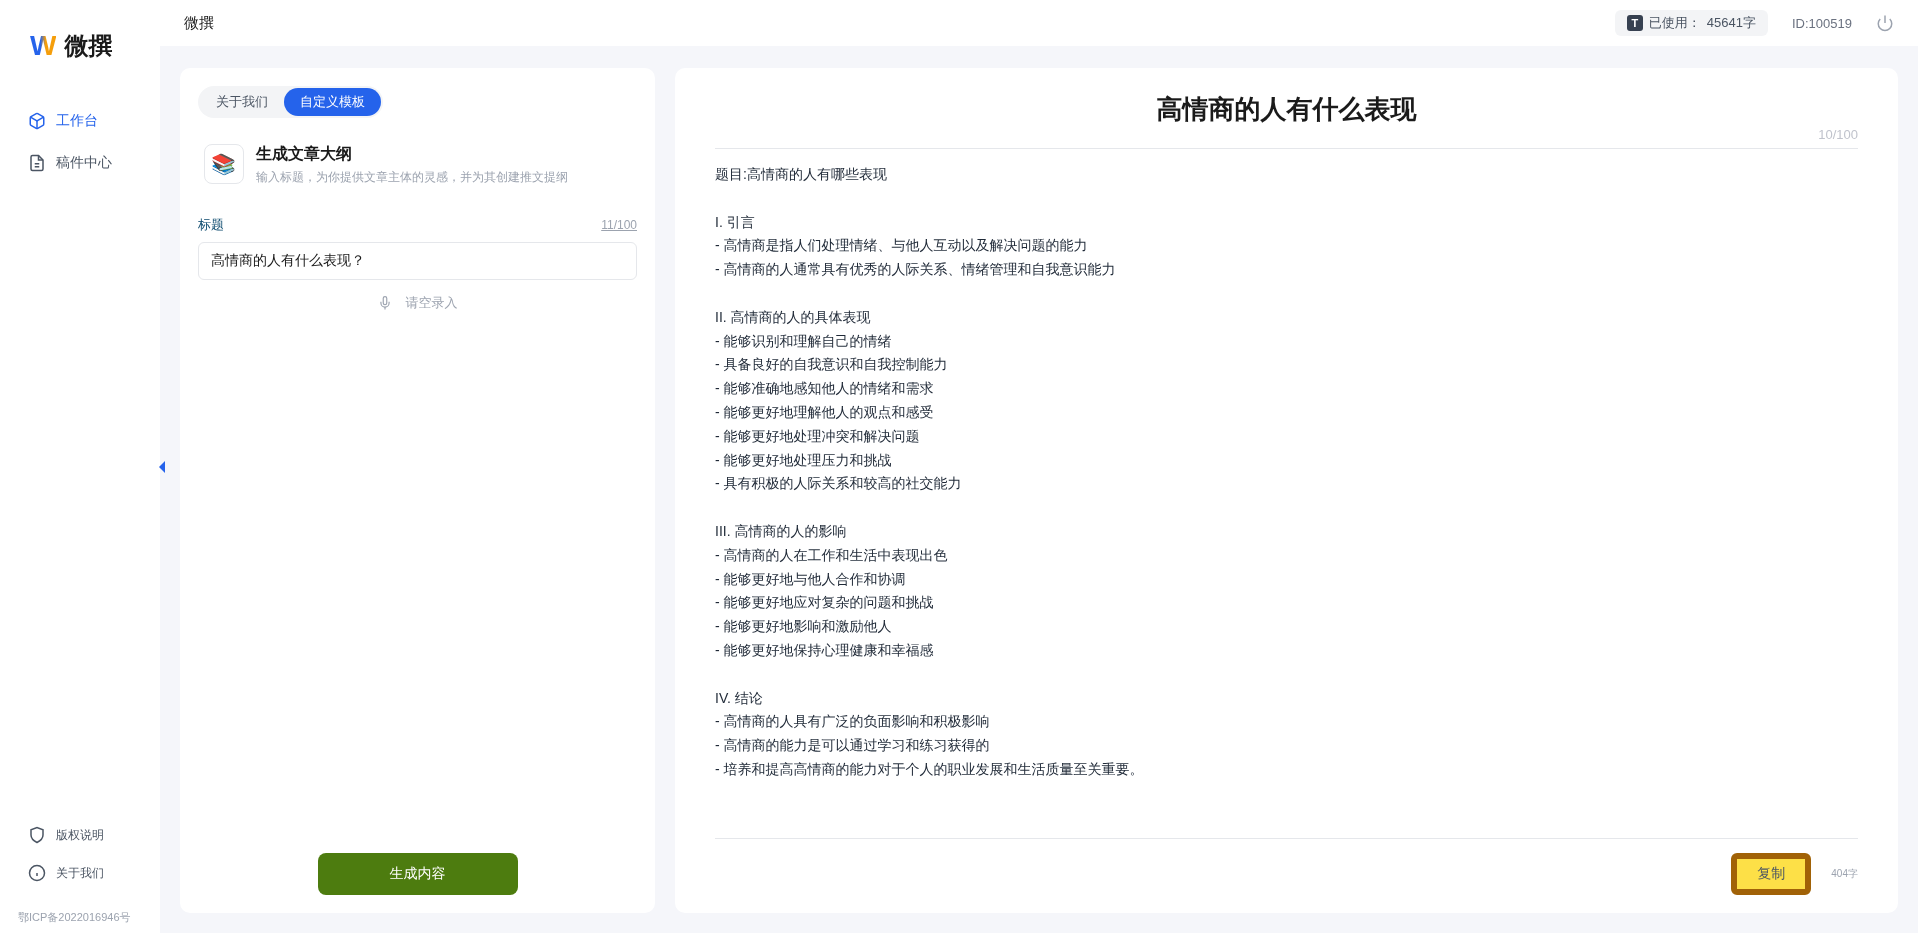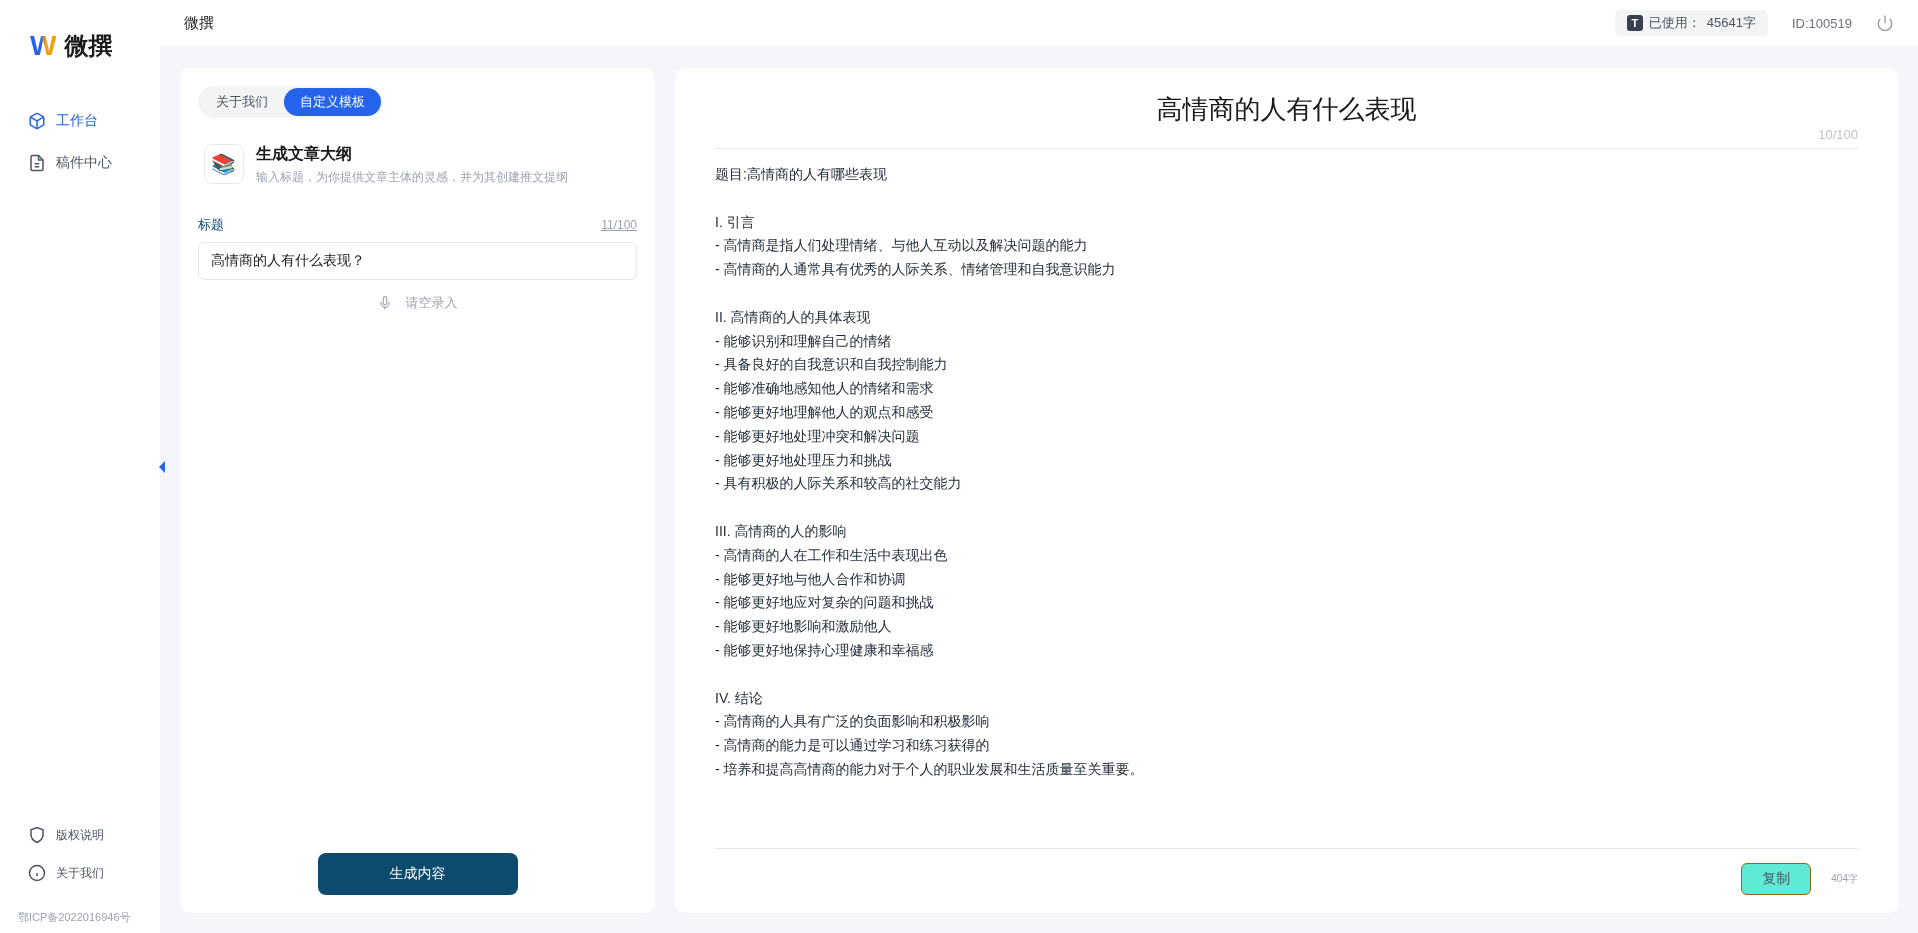--- a/index.html
+++ b/index.html
@@ -48,30 +48,30 @@
     .template-meta p { font-size: 12px; color: #9ca3af; }
     
     .form-section { flex: 1; padding-top: 12px; }
     .form-label-row { display: flex; justify-content: space-between; align-items: center; margin-bottom: 8px; }
     .form-label { font-size: 13px; color: #0c4a6e; }
     .char-count { font-size: 12px; color: #9ca3af; text-decoration: underline; }
     .title-input { width: 100%; border: 1px solid #e5e7eb; border-radius: 6px; padding: 10px 12px; font-size: 14px; color: #1a1a1a; outline: none; }
     .voice-input { display: flex; align-items: center; justify-content: center; gap: 14px; padding: 14px 0; font-size: 13px; color: #9ca3af; cursor: pointer; text-align: center; }
     .voice-input svg { width: 14px; height: 14px; }
     
-    .generate-btn { background: #0c4a6e; color: #fff; border: none; border-radius: 8px; padding: 12px 0; font-size: 14px; cursor: pointer; width: 200px; align-self: center; }
+    .generate-btn { background: #4d7c0f; color: #fff; border: none; border-radius: 8px; padding: 12px 0; font-size: 14px; cursor: pointer; width: 200px; align-self: center; }
     
     .right-panel { flex: 1; background: #fff; border-radius: 10px; display: flex; flex-direction: column; padding: 24px 40px 18px 40px; }
-    .output-title { font-size: 26px; font-weight: 400; text-align: center; color: #1a1a1a; font-family: "SimSun", serif; }
+    .output-title { font-size: 26px; font-weight: 700; text-align: center; color: #1a1a1a; font-family: "SimSun", serif; }
     .output-count-row { display: flex; justify-content: flex-end; margin-bottom: 6px; }
     .output-count-small { font-size: 13px; color: #c0c3cc; }
     .output-divider { border-top: 1px solid #e5e7eb; margin-bottom: 14px; }
     .output-body { flex: 1; overflow-y: auto; font-size: 14px; color: #1f2937; line-height: 1.7; white-space: pre-line; font-family: "Microsoft YaHei", sans-serif; }
     .output-footer { display: flex; align-items: center; justify-content: flex-end; gap: 20px; padding-top: 14px; border-top: 1px solid #e5e7eb; margin-top: 10px; }
-    .copy-btn { background: #5eead4; border: 1px solid #a16207; border-radius: 6px; padding: 6px 20px; font-size: 14px; color: #4b5563; cursor: pointer; }
+    .copy-btn { background: #fde047; border: 6px solid #a16207; border-radius: 6px; padding: 6px 20px; font-size: 14px; color: #4b5563; cursor: pointer; }
     .word-count { font-size: 10px; color: #9ca3af; }
   </style>
 </head>
 <body>
 
 <div class="app">
   <aside class="sidebar">
     <div class="logo">
       <span class="logo-icon logo-w">W</span>
       <span class="logo-text">微撰</span>

